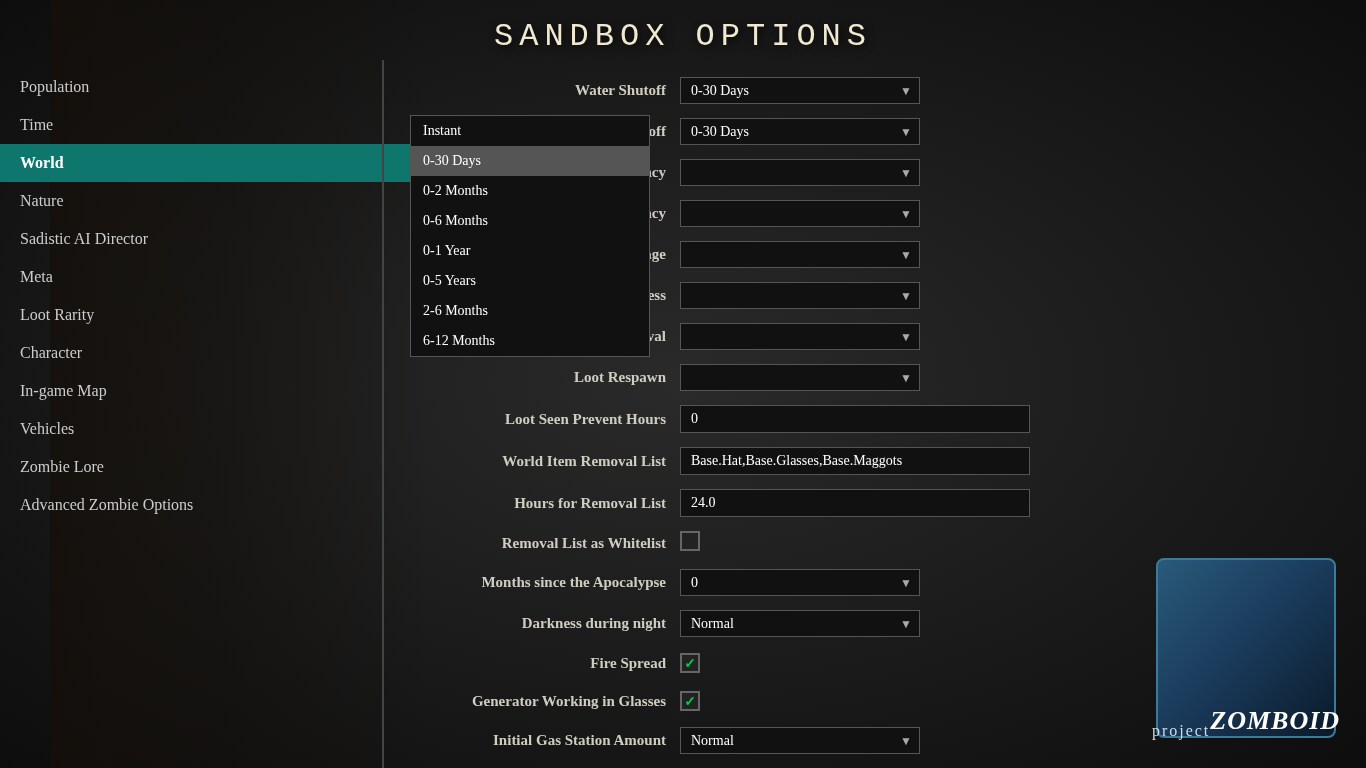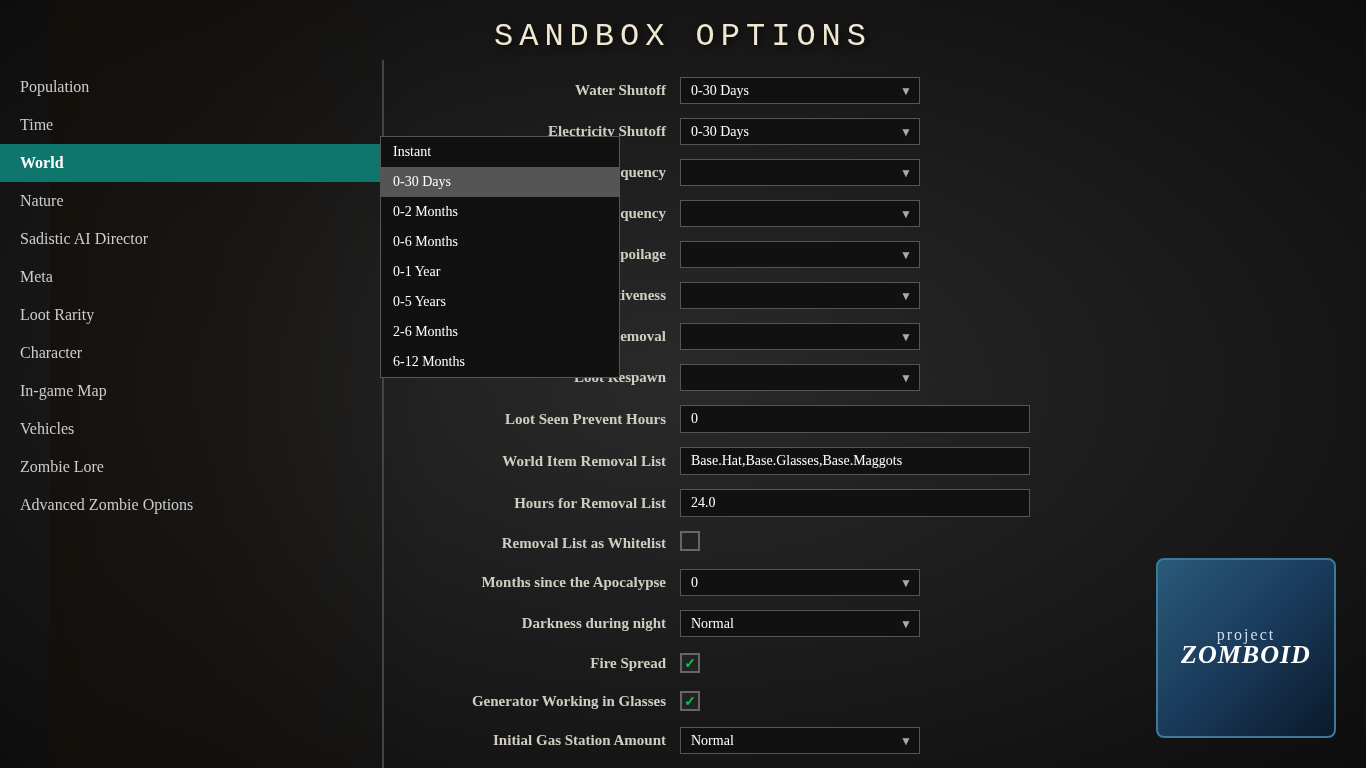--- a/index.html
+++ b/index.html
@@ -187,26 +187,25 @@
       content: '✓';
       color: #00cc44;
       font-size: 14px;
       font-weight: bold;
     }
 
     
     .dropdown-overlay {
       position: absolute;
       top: 115px;
-      left: 380px;
+      left: 410px;
       width: 240px;
       background: #111111;
       border: 1px solid #555;
       z-index: 100;
-      margin-top: 21px;
     }
 
     .dropdown-overlay .option {
       padding: 7px 12px;
       color: #ffffff;
       font-size: 14px;
       font-family: 'Georgia', serif;
       cursor: pointer;
     }
 
@@ -218,22 +217,21 @@
     .pz-logo {
       position: absolute;
       bottom: 30px;
       right: 30px;
       width: 180px;
       height: 180px;
       z-index: 10;
       background: linear-gradient(135deg, #2a5a7a 0%, #1a3a5a 50%, #0a1a2a 100%);
       border: 2px solid #3a7a9a;
       display: flex;
-      flex-direction: column;
-      align-items: center;
+      align-items: flex-end;
       justify-content: center;
       border-radius: 8px;
     }
 
     .pz-logo .project-text {
       color: #ccddee;
       font-size: 16px;
       font-family: 'Georgia', serif;
       letter-spacing: 2px;
       margin-bottom: -4px;

